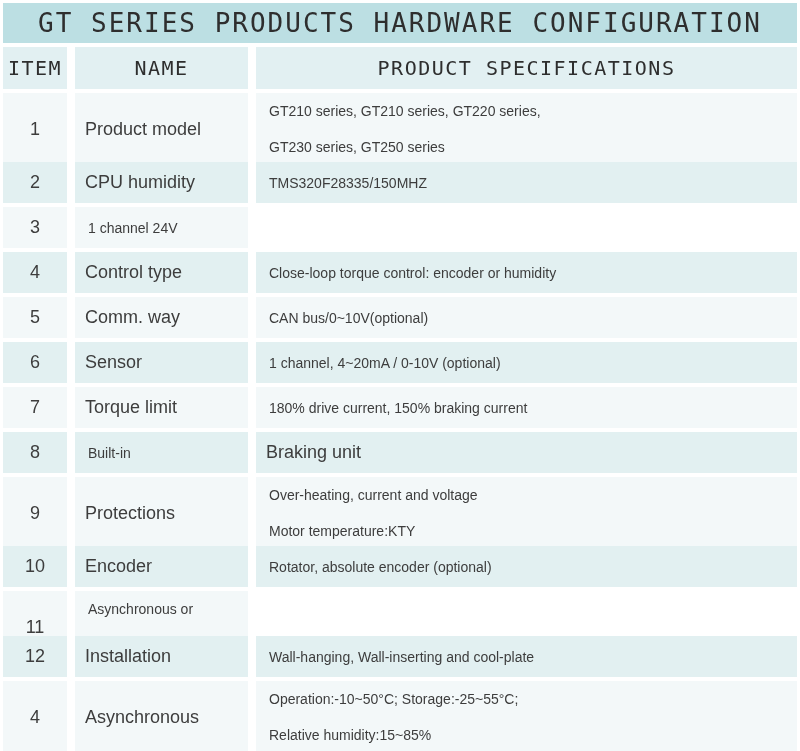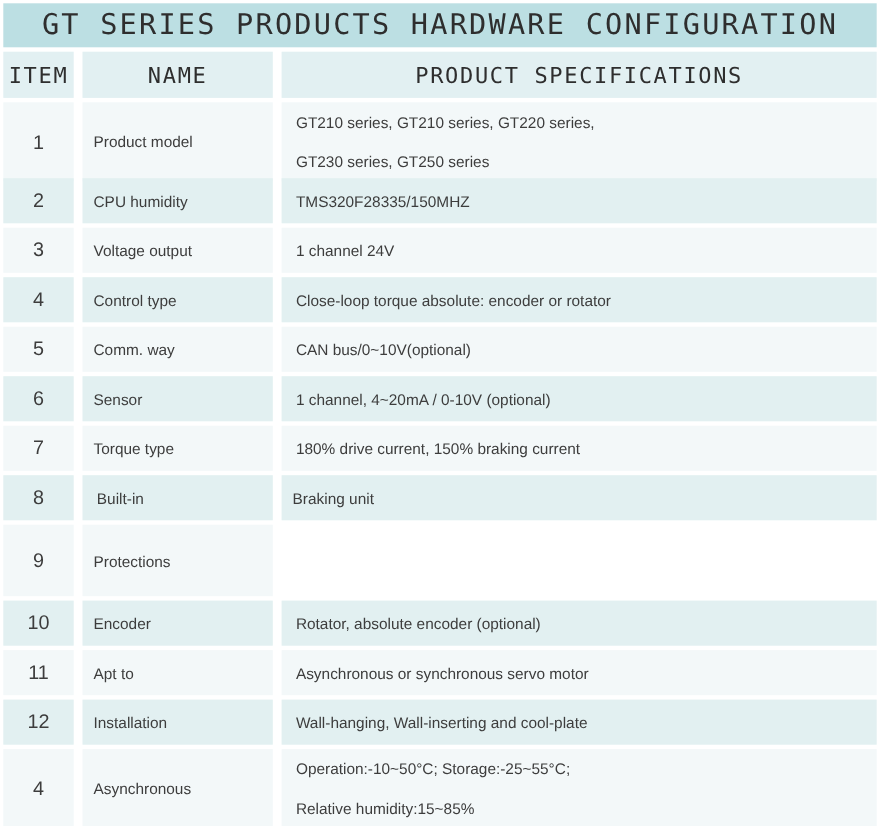--- a/index.html
+++ b/index.html
@@ -60,21 +60,21 @@
   .row { height: 41px; }
   .row.tall { height: 65px; }
   .row.light .cell { background: var(--row-odd-bg, #f3f8f9); }
   .row.tint  .cell { background: var(--row-even-bg, #e2f0f1); }
   .item-col {
     justify-content: center;
     font-size: 18px;
   }
   .name-col {
     padding-left: 10px;
-    font-size: 14px;
+    font-size: 18px;
     white-space: nowrap;
   }
   .spec-col {
     padding-left: 13px;
     font-size: 14px;
     line-height: 36px;
     white-space: pre-line;
   }
 </style>
 </head>
@@ -96,60 +96,60 @@
       <div class="cell spec-col">GT210 series, GT210 series, GT220 series,
 GT230 series, GT250 series</div>
     </div>
       <div class="grid-row row tint">
       <div class="cell item-col">2</div>
       <div class="cell name-col">CPU humidity</div>
       <div class="cell spec-col">TMS320F28335/150MHZ</div>
     </div>
       <div class="grid-row row light">
       <div class="cell item-col">3</div>
-      <div class="cell name-col">Voltage output</div>
       <div class="cell spec-col">1 channel 24V</div>
     </div>
       <div class="grid-row row tint">
       <div class="cell item-col">4</div>
       <div class="cell name-col">Control type</div>
-      <div class="cell spec-col">Close-loop torque absolute: encoder or rotator</div>
+      <div class="cell spec-col">Close-loop torque control: encoder or humidity</div>
     </div>
       <div class="grid-row row light">
       <div class="cell item-col">5</div>
       <div class="cell name-col">Comm. way</div>
       <div class="cell spec-col">CAN bus/0~10V(optional)</div>
     </div>
       <div class="grid-row row tint">
       <div class="cell item-col">6</div>
       <div class="cell name-col">Sensor</div>
       <div class="cell spec-col">1 channel, 4~20mA / 0-10V (optional)</div>
     </div>
       <div class="grid-row row light">
       <div class="cell item-col">7</div>
-      <div class="cell name-col">Torque type</div>
+      <div class="cell name-col">Torque limit</div>
       <div class="cell spec-col">180% drive current, 150% braking current</div>
     </div>
       <div class="grid-row row tint">
       <div class="cell item-col">8</div>
       <div class="cell spec-col">Built-in</div>
       <div class="cell name-col">Braking unit</div>
     </div>
       <div class="grid-row row light tall">
       <div class="cell item-col">9</div>
       <div class="cell name-col">Protections</div>
+      <div class="cell spec-col">Over-heating, current and voltage
+Motor temperature:KTY</div>
     </div>
       <div class="grid-row row tint">
       <div class="cell item-col">10</div>
       <div class="cell name-col">Encoder</div>
       <div class="cell spec-col">Rotator, absolute encoder (optional)</div>
     </div>
       <div class="grid-row row light">
       <div class="cell item-col">11</div>
-      <div class="cell name-col">Apt to</div>
       <div class="cell spec-col">Asynchronous or synchronous servo motor</div>
     </div>
       <div class="grid-row row tint">
       <div class="cell item-col">12</div>
       <div class="cell name-col">Installation</div>
       <div class="cell spec-col">Wall-hanging, Wall-inserting and cool-plate</div>
     </div>
       <div class="grid-row row light tall">
       <div class="cell item-col">4</div>
       <div class="cell name-col">Asynchronous</div>

